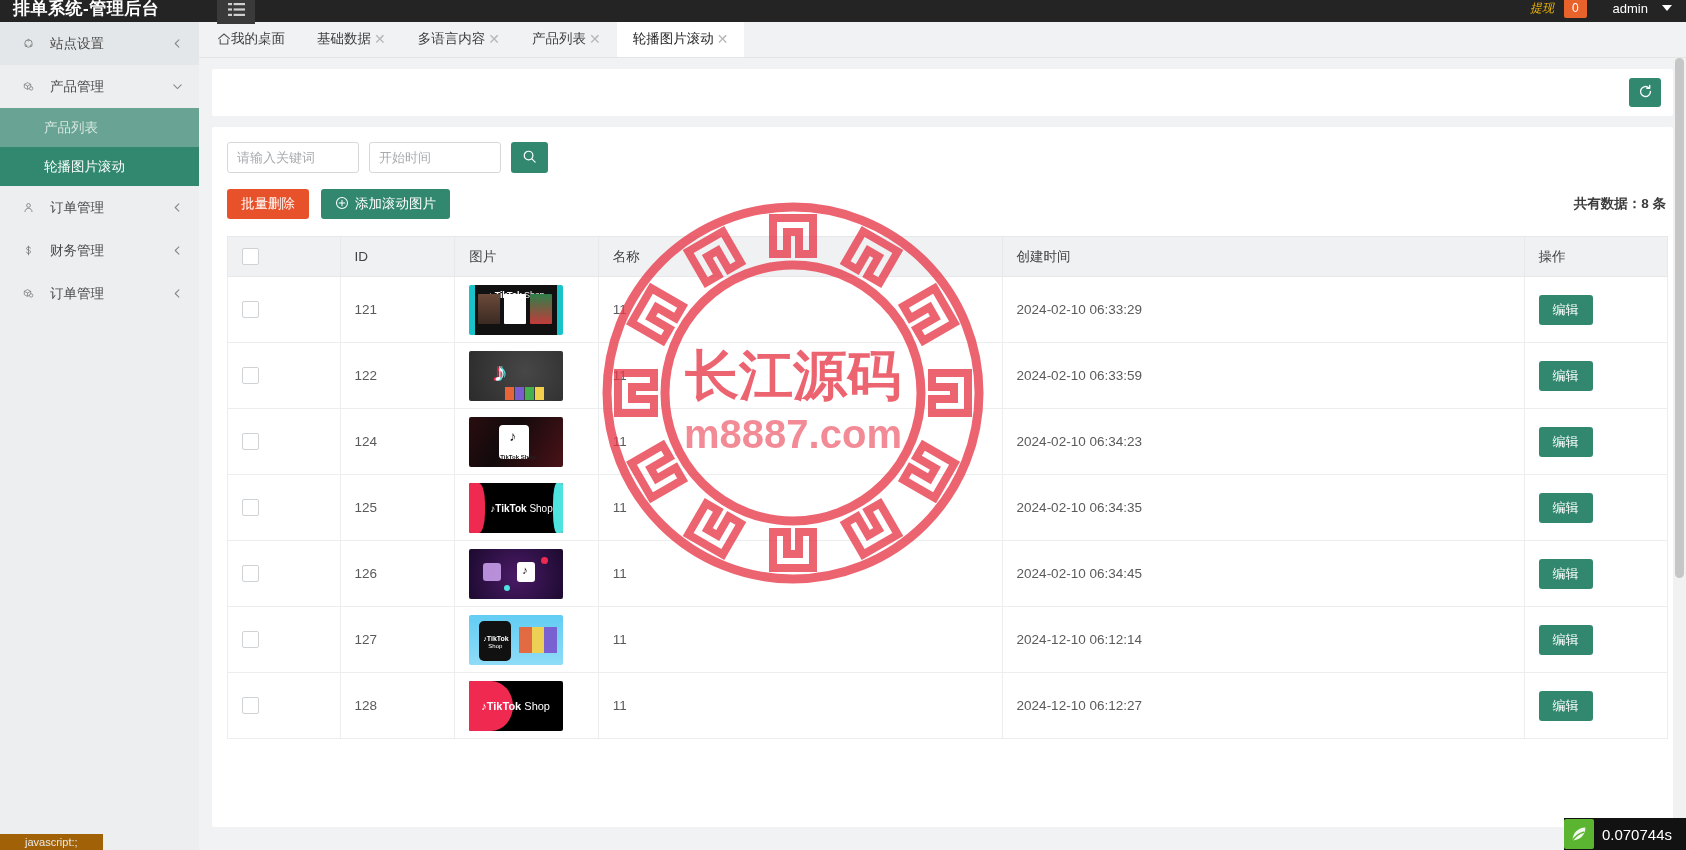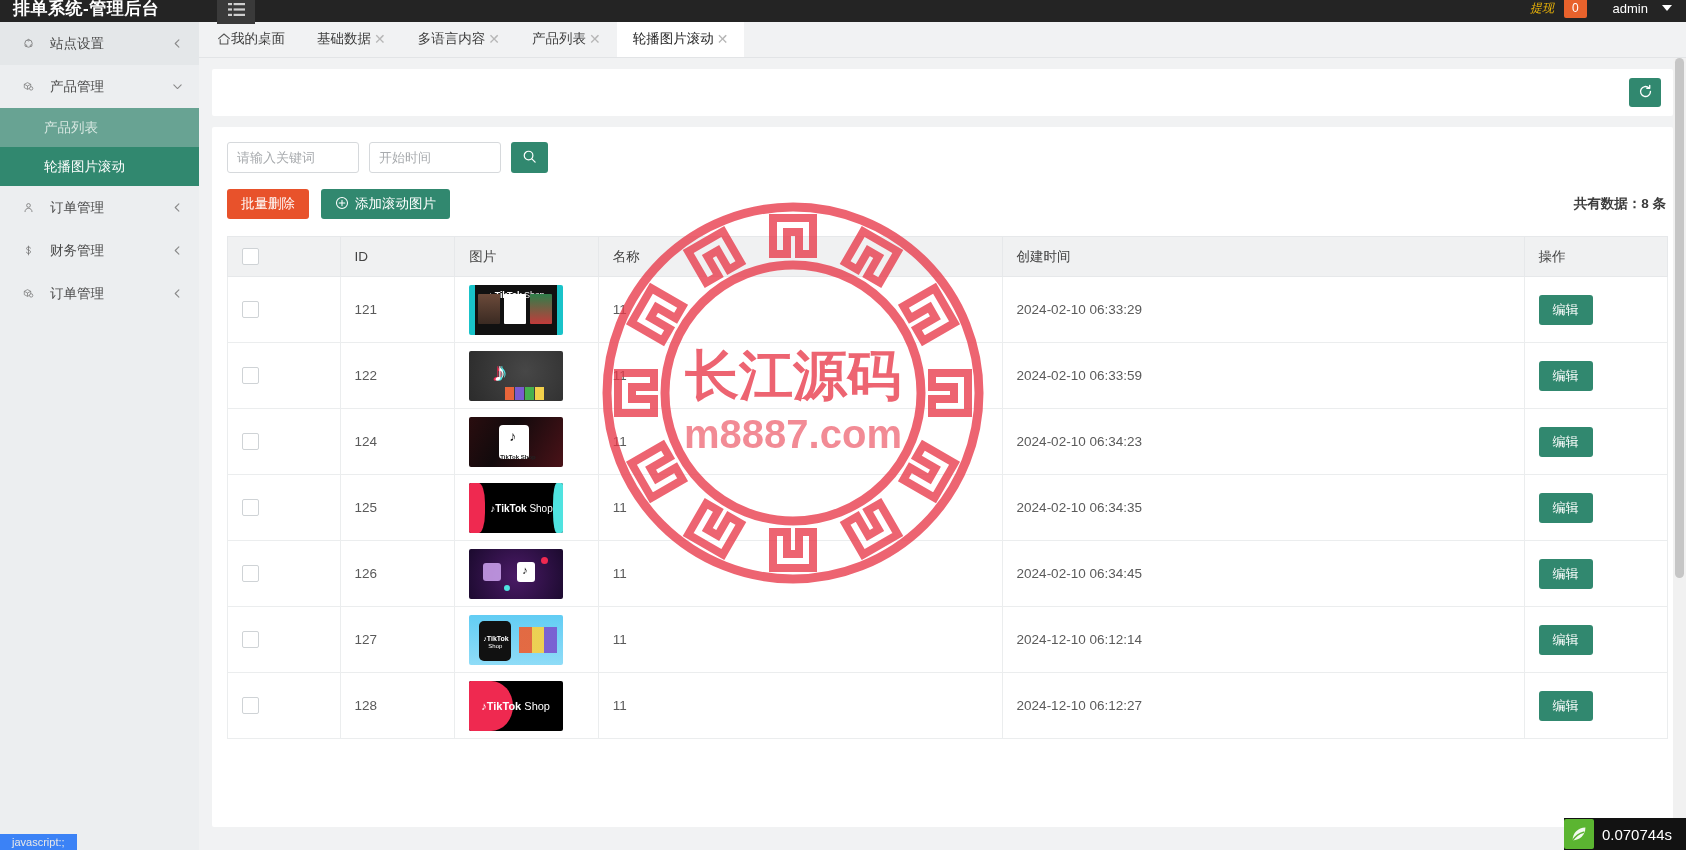--- a/index.html
+++ b/index.html
@@ -203,22 +203,22 @@
 
   
   .watermark {
     position: absolute; left: 598px; top: 198px; width: 390px; height: 390px;
     z-index: 25; pointer-events: none; opacity: .78;
   }
 
   
   .jsbar {
     position: absolute; left: 0; bottom: 0; height: 16px;
-    background: #3b82f6; color: #e8e8e8; font-size: 11px;
-    padding: 0 12px; display: flex; align-items: center; z-index: 40;
+    background: #a16207; color: #e8e8e8; font-size: 11px;
+    padding: 0 25px; display: flex; align-items: center; z-index: 40;
   }
   .perf {
     position: absolute; right: 0; bottom: 0; height: 32px; z-index: 40;
     background: #121212; color: #fff; display: flex; align-items: center;
     gap: 8px; padding: 0 14px 0 0; font-size: 15px;
   }
   .leaf {
     width: 30px; height: 30px; background: #5bb531; border-radius: 2px;
     display: flex; align-items: center; justify-content: center;
   }

